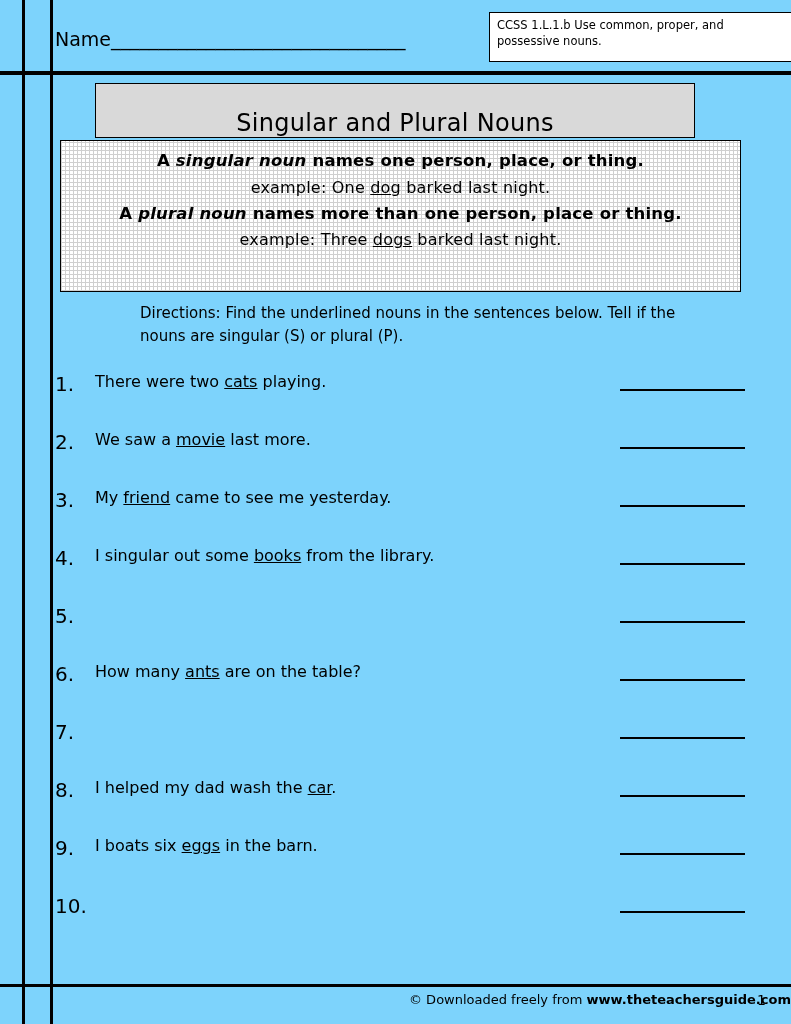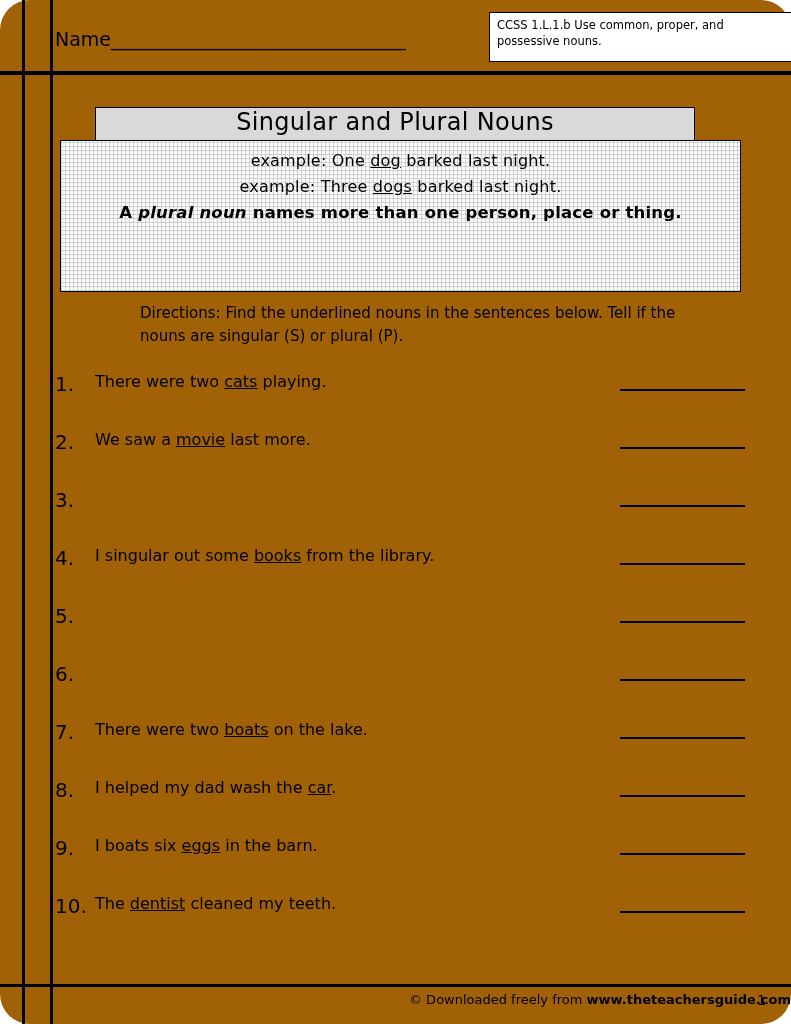--- a/index.html
+++ b/index.html
@@ -14,22 +14,21 @@
     font-family: "DejaVu Sans", sans-serif;
     color: #000000;
     overflow: hidden;
   }
 
   .page {
     position: absolute;
     left: 0; top: 0;
     width: 791px;
     height: 1024px;
-    background: #a16207;
-    border-radius: 30px;
+    background: #7dd3fc;
   }
 
   
   .name-row {
     position: absolute;
     left: 55px;
     top: 28px;
     font-family: "DejaVu Sans", sans-serif;
     font-size: 19px;
     letter-spacing: 0px;
@@ -84,23 +83,22 @@
   .title-banner {
     position: absolute;
     left: 95px;
     top: 83px;
     width: 600px;
     height: 55px;
     background: #d9d9d9;
     border: 1px solid #000;
     box-sizing: border-box;
     display: flex;
-    align-items: flex-start;
+    align-items: flex-end;
     justify-content: center;
-    margin-top: 24px;
   }
   .title-banner .title-text {
     font-size: 24px;
     font-family: "DejaVu Sans", sans-serif;
     letter-spacing: 0.3px;
   }
 
   
   .rules-box {
     position: absolute;
@@ -221,89 +219,92 @@
 
   <div class="top-rule"></div>
   <div class="vrule-outer"></div>
   <div class="vrule-inner"></div>
 
   <div class="title-banner">
     <span class="title-text">Singular and Plural Nouns</span>
   </div>
 
   <div class="rules-box">
+    <div class="rline">
+      <span>A </span><i>singular noun</i><span> names one person, place, or thing.</span>
+    </div>
     <div class="rline example">
       <span>example: One </span><span class="u">dog</span><span> barked last night.</span>
     </div>
+    <div class="rline">
+      <span>A </span><i>plural noun</i><span> names more than one person, place or thing.</span>
+    </div>
     <div class="rline example">
       <span>example: Three </span><span class="u">dogs</span><span> barked last night.</span>
     </div>
-    <div class="rline">
-      <span>A </span><i>plural noun</i><span> names more than one person, place or thing.</span>
-    </div>
   </div>
 
   <div class="directions">Directions: Find the underlined nouns in the sentences below.  Tell if the nouns are singular (S)  or plural (P).</div>
 
   <div class="questions">
 
     <div class="q-row">
       <span class="q-num">1.</span>
       <span class="q-text"><span>There were two </span><span class="u">cats</span><span> playing.</span></span>
       <span class="q-blank"></span>
     </div>
 
     <div class="q-row">
       <span class="q-num">2.</span>
       <span class="q-text"><span>We saw a </span><span class="u">movie</span><span> last more.</span></span>
       <span class="q-blank"></span>
     </div>
 
     <div class="q-row">
       <span class="q-num">3.</span>
+      <span class="q-text"><span>My </span><span class="u">friend</span><span> came to see me yesterday.</span></span>
       <span class="q-blank"></span>
     </div>
 
     <div class="q-row">
       <span class="q-num">4.</span>
       <span class="q-text"><span>I singular out some </span><span class="u">books</span><span> from the library.</span></span>
       <span class="q-blank"></span>
     </div>
 
     <div class="q-row">
       <span class="q-num">5.</span>
       <span class="q-blank"></span>
     </div>
 
     <div class="q-row">
       <span class="q-num">6.</span>
+      <span class="q-text"><span>How many </span><span class="u">ants</span><span> are on the table?</span></span>
       <span class="q-blank"></span>
     </div>
 
     <div class="q-row">
       <span class="q-num">7.</span>
-      <span class="q-text"><span>There were two </span><span class="u">boats</span><span> on the lake.</span></span>
       <span class="q-blank"></span>
     </div>
 
     <div class="q-row">
       <span class="q-num">8.</span>
       <span class="q-text"><span>I helped my dad wash the </span><span class="u">car</span><span>.</span></span>
       <span class="q-blank"></span>
     </div>
 
     <div class="q-row">
       <span class="q-num">9.</span>
       <span class="q-text"><span>I boats six </span><span class="u">eggs</span><span> in the barn.</span></span>
       <span class="q-blank"></span>
     </div>
 
     <div class="q-row">
       <span class="q-num">10.</span>
-      <span class="q-text"><span>The </span><span class="u">dentist</span><span> cleaned my teeth.</span></span>
       <span class="q-blank"></span>
     </div>
 
   </div>
 
   <div class="footer-rule"></div>
   <div class="footer-credit"><span>© Downloaded freely from </span><b>www.theteachersguide.com</b></div>
   <div class="page-num">1</div>
 
 </div>

